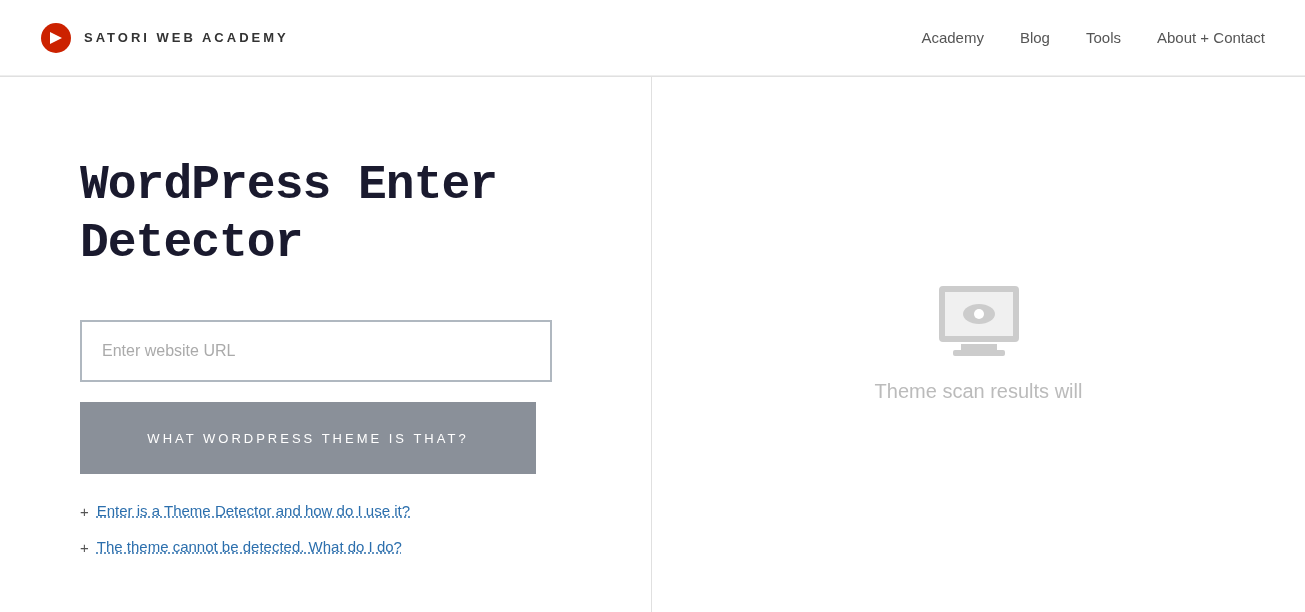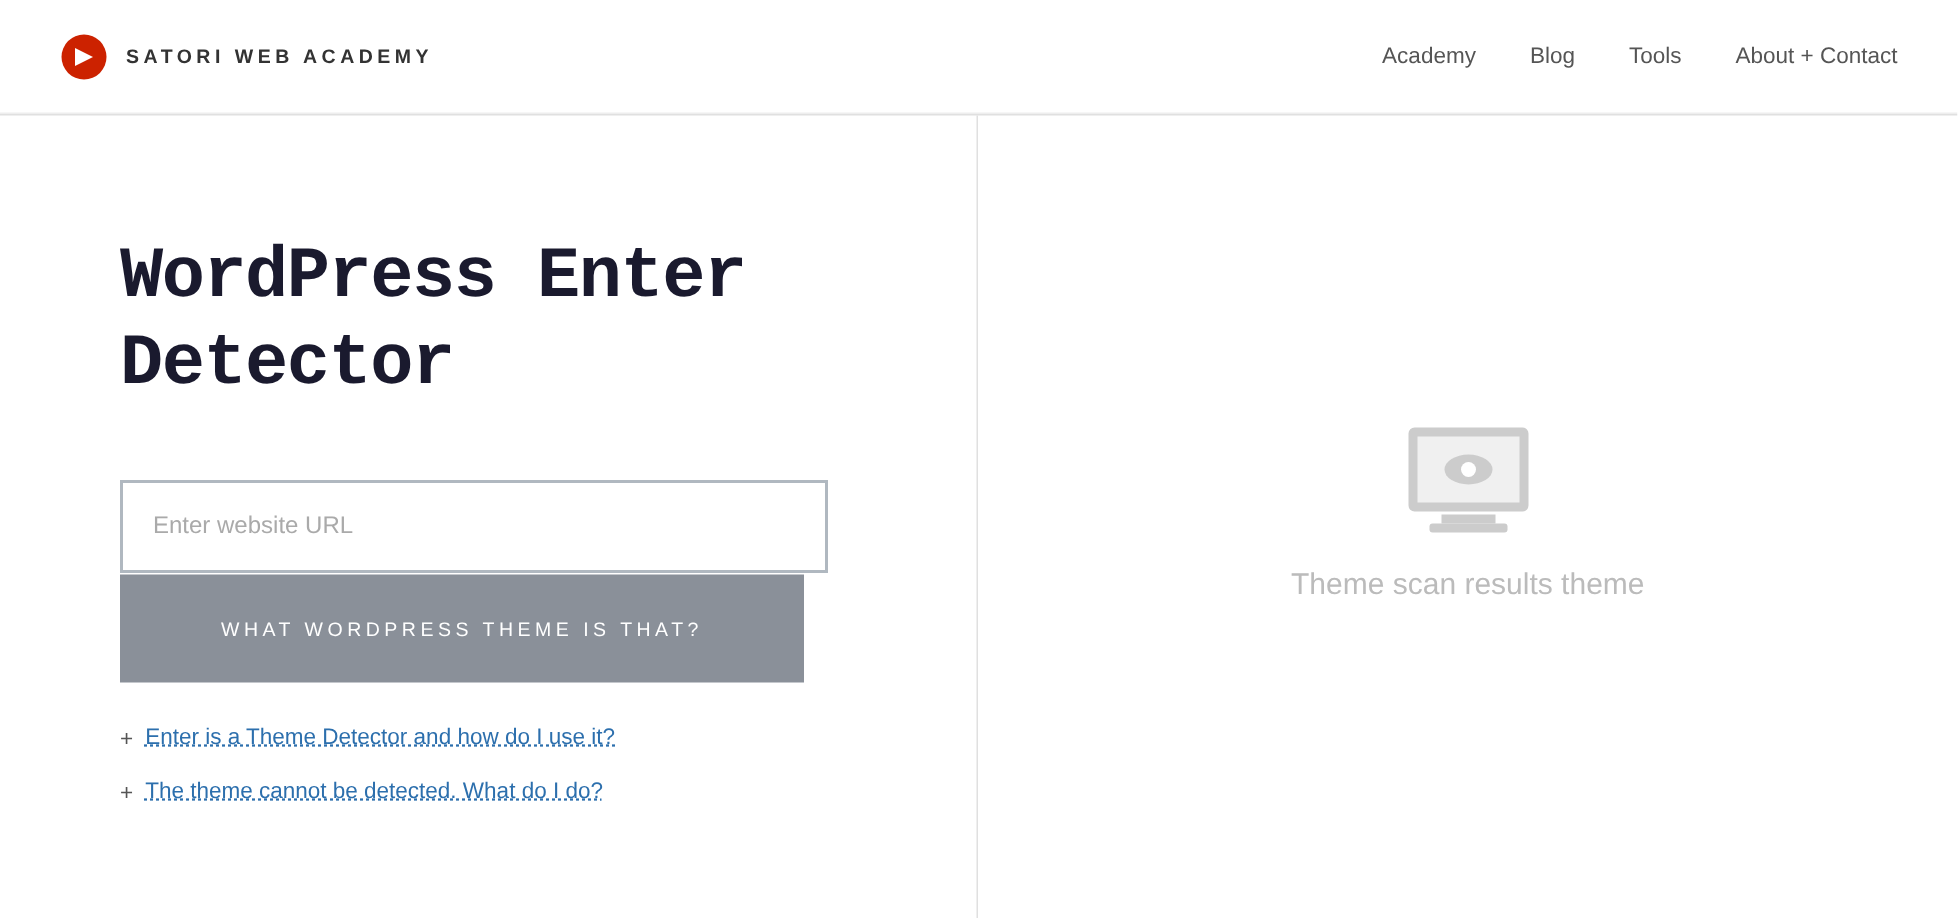--- a/index.html
+++ b/index.html
@@ -94,21 +94,21 @@
 
     .url-input {
       width: 472px;
       height: 62px;
       border: 2px solid #b0b8c0;
       padding: 0 20px;
       font-size: 16px;
       color: #aaa;
       outline: none;
       display: block;
-      margin-bottom: 1px;
+      margin-bottom: 20px;
     }
 
     .url-input::placeholder {
       color: #aaa;
       font-size: 16px;
     }
 
     .detect-button {
       width: 456px;
       height: 72px;
@@ -276,17 +276,17 @@
       <div class="monitor-screen">
         <div class="monitor-eye">
           <div class="monitor-eye-pupil"></div>
         </div>
       </div>
       <div class="monitor-stand"></div>
       <div class="monitor-base"></div>
     </div>
 
     <div class="results-text">
-      <span>Theme scan results theme</span><br>
+      <span>Theme scan results will</span><br>
     </div>
   </div>
 
 </div>
 
 </body></html>

